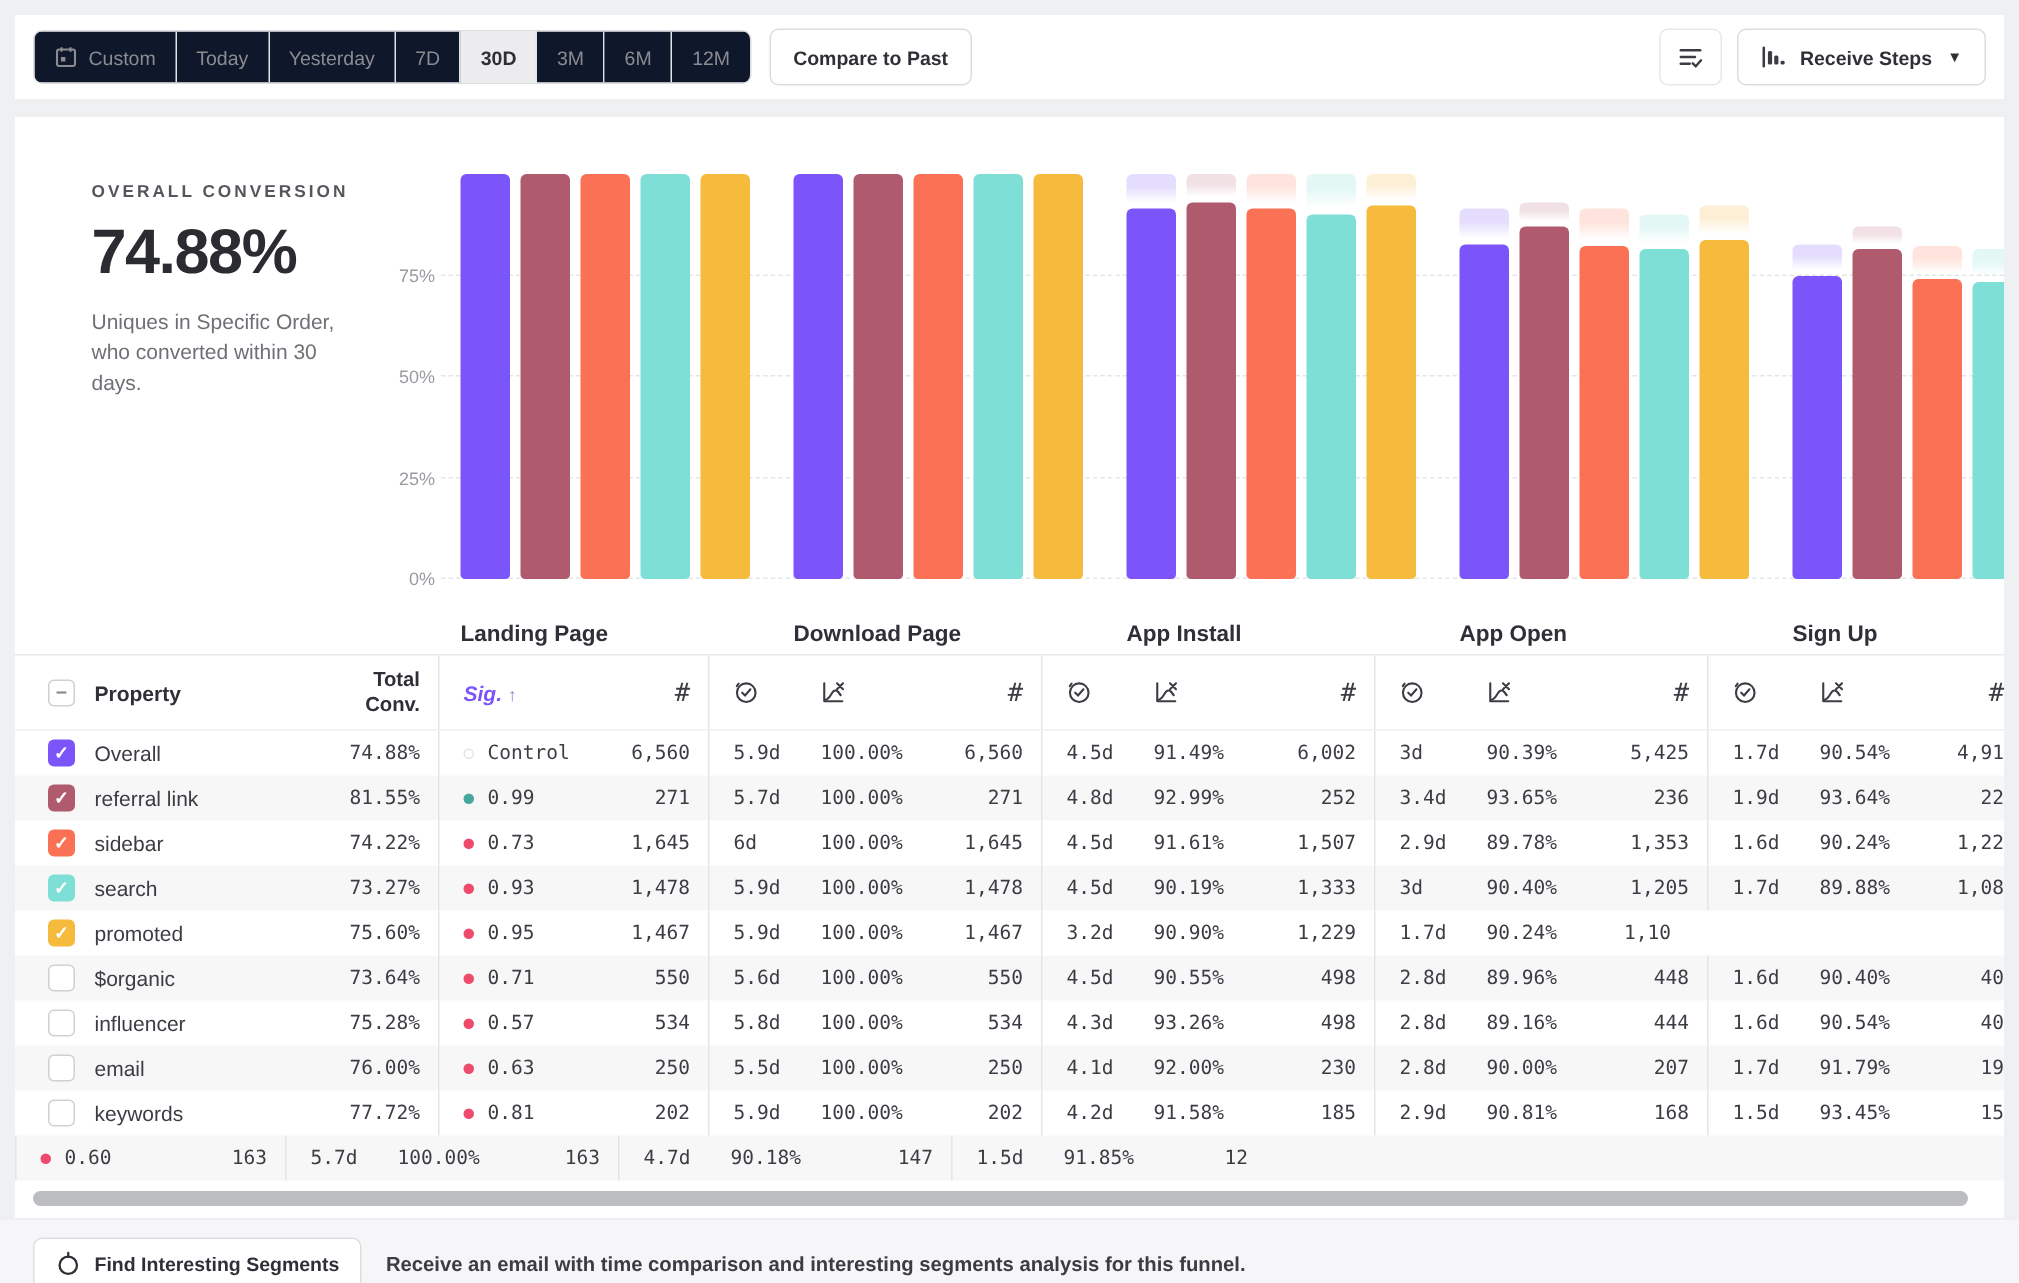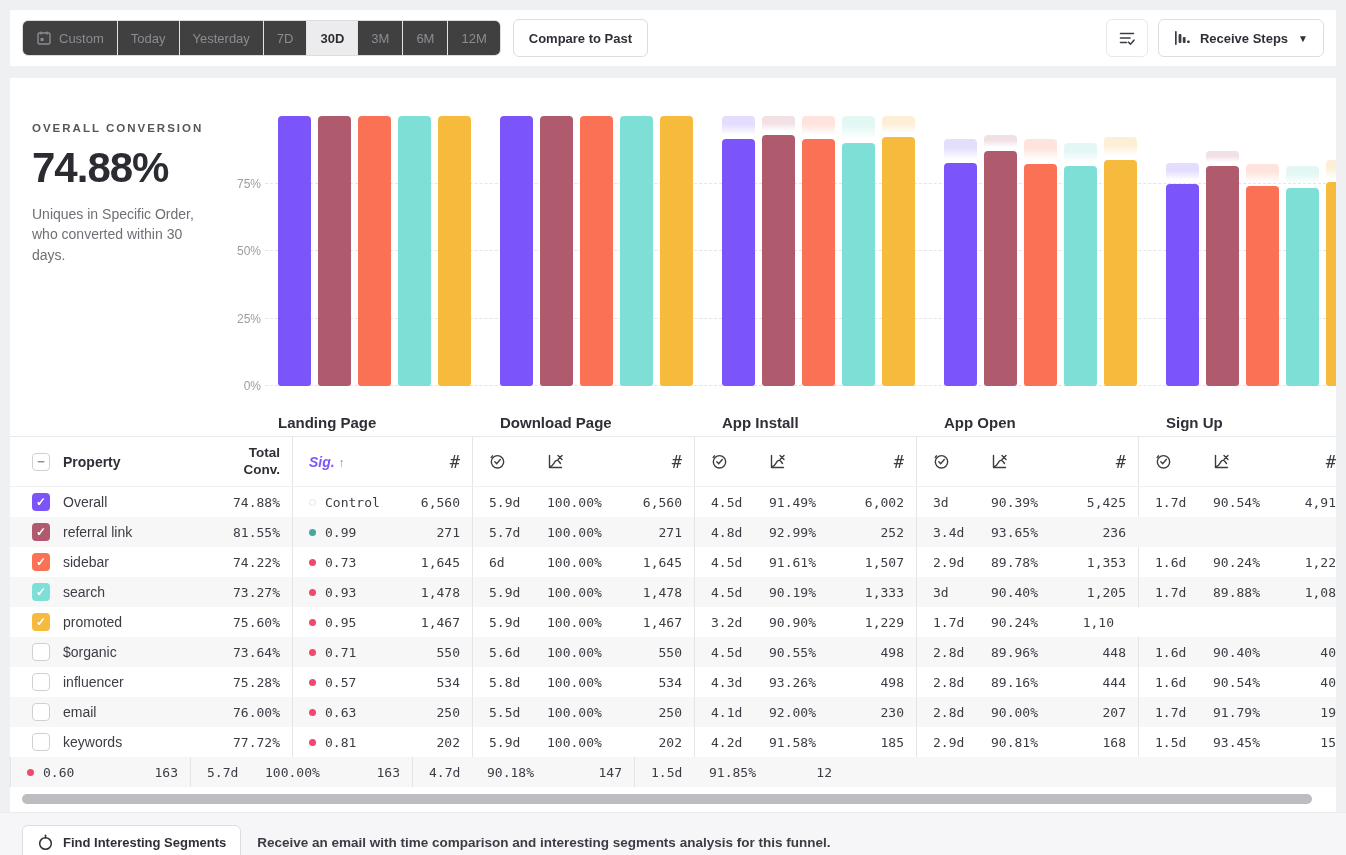--- a/index.html
+++ b/index.html
@@ -5,33 +5,33 @@
   * { margin:0; padding:0; box-sizing:border-box; }
   html,body { width:1346px; height:855px; overflow:hidden; }
   body { background:#eff0f1; font-family:"Liberation Sans", sans-serif; color:#2f3037; }
   .mono { font-family:"DejaVu Sans Mono", monospace; }
 
   
   .toolbar { margin:10px 10px 0 10px; height:56px; background:#fff; display:flex; align-items:center; justify-content:space-between; padding:0 12px; }
   .toolbar-left { display:flex; align-items:center; gap:12px; }
   .toolbar-right { display:flex; align-items:center; gap:10px; }
   .segmented { display:flex; border:1px solid #dcdde0; border-radius:6px; background:#fff; overflow:hidden; height:36px; }
-  .seg-btn { display:flex; align-items:center; gap:7px; padding:0 13px; font-size:13px; color:#8b8c92; background:#404040; border:none; border-right:1px solid #e3e4e7; cursor:pointer; font-family:inherit; white-space:nowrap; }
+  .seg-btn { display:flex; align-items:center; gap:7px; padding:0 13px; font-size:13px; color:#8b8c92; background:#0f172a; border:none; border-right:1px solid #e3e4e7; cursor:pointer; font-family:inherit; white-space:nowrap; }
   .seg-btn:last-child { border-right:none; }
   .seg-btn.active { background:#ececee; color:#2f3037; font-weight:bold; }
   .btn { height:38px; display:flex; align-items:center; gap:8px; background:#fff; border:1px solid #dcdde0; border-radius:6px; padding:0 15px; font-size:13px; font-weight:bold; color:#2f3037; cursor:pointer; font-family:inherit; }
   .icon-btn { width:42px; height:38px; display:flex; align-items:center; justify-content:center; background:#fff; border:1px solid #e7e8ea; border-radius:6px; cursor:pointer; }
   .caret { font-size:10px; color:#2f3037; margin-left:2px; }
   svg.ic { display:block; }
 
   
   .main-card { margin:12px 10px 0 10px; background:#fff; width:1326px; }
 
   
-  .chart-region { display:flex; padding-top:38px; height:358px; }
+  .chart-region { display:flex; padding-top:38px; height:358px;padding-left:29px; }
   .summary { width:215px; padding:6px 0 0 22px; flex:none; }
   .summary-label { font-size:11.5px; font-weight:bold; letter-spacing:2px; color:#55565c; }
   .summary-value { font-size:42px; font-weight:bold; color:#2b2c31; margin-top:10px; letter-spacing:-1px; }
   .summary-desc { font-size:14px; color:#6f7076; line-height:1.45; margin-top:12px; width:175px; }
   .axis-col { width:40px; flex:none; position:relative; height:270px; }
   .ytick { position:absolute; right:4px; transform:translateY(-50%); font-size:12px; color:#9b9ca1; }
   .plot-wrap { flex:1; position:relative; overflow:hidden; }
   .plot { position:relative; height:270px; overflow:hidden; display:flex; padding-left:13px; }
   .gridline { position:absolute; left:0; right:0; border-top:1px dashed #e4e5e7; }
   .bar-group { width:194px; flex:none; margin-right:28px; display:flex; align-items:flex-end; position:relative; z-index:1; }
@@ -417,20 +417,25 @@
           <div class="sec sec-n">
             <div class="tm mono">4.8d</div>
             <div class="pct mono">92.99%</div>
             <div class="cnt mono">252</div>
           </div>
           <div class="sec sec-n">
             <div class="tm mono">3.4d</div>
             <div class="pct mono">93.65%</div>
             <div class="cnt mono">236</div>
           </div>
+          <div class="sec sec-n sec-last">
+            <div class="tm mono">1.9d</div>
+            <div class="pct mono">93.64%</div>
+            <div class="cnt mono">22</div>
+          </div>
         </div>
         <div class="t-row">
           <div class="col-fixed">
             <div class="cb checked" style="background: rgb(251, 113, 85);">✓</div>
             <div class="prop-name">sidebar</div>
             <div class="total-val mono">74.22%</div>
           </div>
           <div class="sec sec-1">
             <div class="sig-cell mono">
               <span class="dot red"></span>

